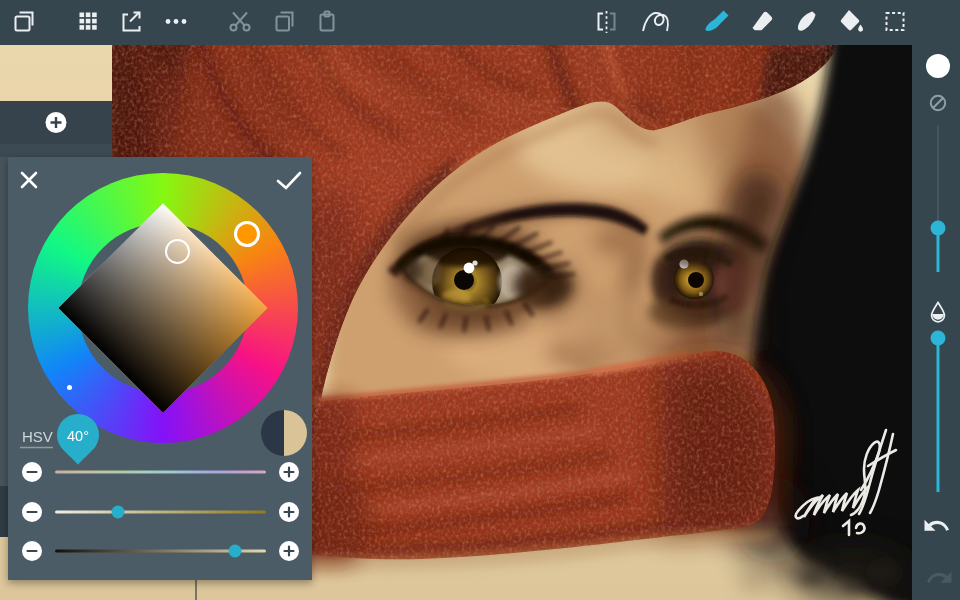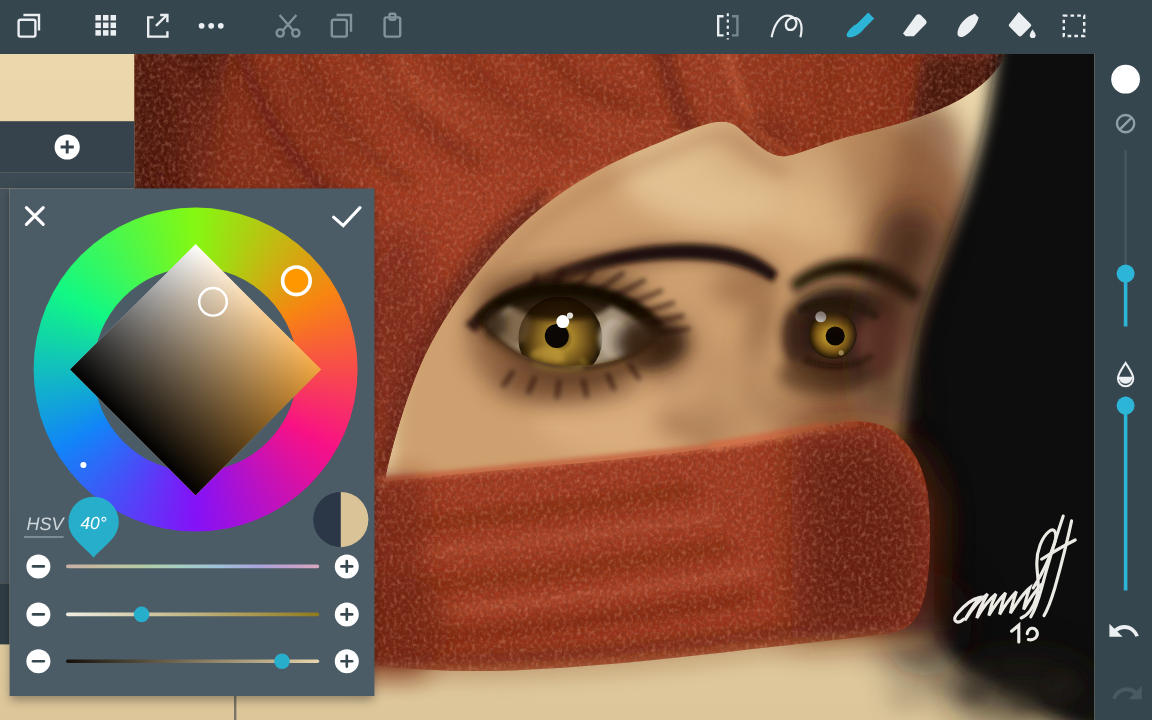--- a/index.html
+++ b/index.html
@@ -6,21 +6,21 @@
     font-family:"Liberation Sans",sans-serif;}
   #stage{position:absolute;left:0;top:0;width:960px;height:600px;}
   #paint{position:absolute;left:0;top:0;z-index:1;}
   #toolbar{position:absolute;left:0;top:0;width:960px;height:45px;background:#36464F;z-index:30;}
   #sidebar{position:absolute;left:912px;top:45px;width:48px;height:555px;background:#36464F;z-index:25;}
   #lheader{position:absolute;left:0;top:101px;width:112px;height:43px;background:#37434C;z-index:10;}
   #lheader2{position:absolute;left:0;top:144px;width:112px;height:13px;background:#3C4A53;z-index:10;}
   #lsliver{position:absolute;left:0;top:157px;width:8px;height:329px;background:#47545D;z-index:10;}
   #lsliver2{position:absolute;left:0;top:486px;width:8px;height:51px;background:#303C44;z-index:10;}
   #dialog{position:absolute;left:8px;top:157px;width:304px;height:423px;background:#4B5C66;z-index:20;
-    box-shadow:0 3px 8px rgba(0,0,0,0.35);font-style:italic;}
+    box-shadow:0 3px 8px rgba(0,0,0,0.35);}
   #wheel{position:absolute;left:20px;top:16px;width:270px;height:270px;border-radius:50%;
     background:conic-gradient(hsl(90,94%,52%),hsl(30,94%,52%) 60deg,hsl(330,94%,52%) 120deg,
     hsl(270,94%,52%) 180deg,hsl(210,94%,52%) 240deg,hsl(150,94%,52%) 300deg,hsl(90,94%,52%) 360deg);}
   #hole{position:absolute;left:70px;top:66px;width:170px;height:170px;border-radius:50%;background:#4B5C66;}
   #diamond{position:absolute;left:81px;top:77px;width:148px;height:148px;
     transform:rotate(45deg);
     background:linear-gradient(to bottom,rgba(0,0,0,0),#000),linear-gradient(to right,#fff,#F2A63E);}
   #ringmark{position:absolute;left:226px;top:64px;width:20px;height:20px;border-radius:50%;
     background:#FF9800;border:3px solid #fff;}
   #diamark{position:absolute;left:157px;top:82px;width:21px;height:21px;border-radius:50%;

